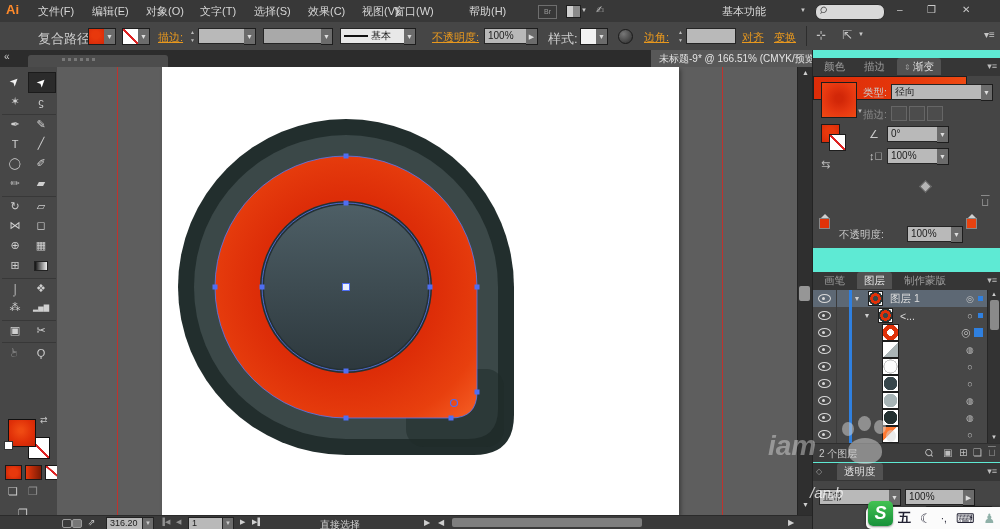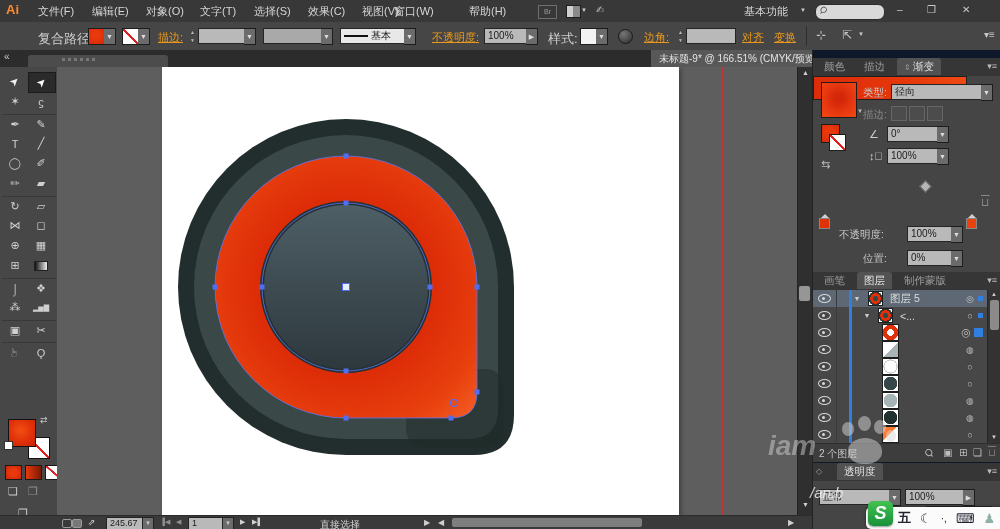--- a/index.html
+++ b/index.html
@@ -51,21 +51,21 @@
   .guide{position:absolute;top:0;width:1px;height:448px;background:#cf2b26;opacity:.85;}
   
   .vscroll{left:797px;top:67px;width:15px;height:448px;background:#2f2f2f;border-left:1px solid #242424;}
   .vthumb{left:799px;top:286px;width:11px;height:15px;background:#969696;border-radius:2px;}
   .sb-ar{font-size:7px;color:#cfcfcf;}
   .hthumb{left:452px;top:518px;width:190px;height:9px;background:#7e7e7e;border-radius:2px;}
   
   .statusbar{left:0;top:515px;width:1000px;height:14px;background:#3a3a3a;border-top:1px solid #2b2b2b;font-size:9px;color:#c9c9c9;}
   .sb-field{height:11px;background:#b9b9b9;border:1px solid #232323;color:#1c1c1c;font-size:9px;line-height:11px;padding:0 3px;}
   
-  .rightdock{left:812px;top:50px;width:188px;height:479px;background:#0f172a;border-left:1px solid #232323;}
+  .rightdock{left:812px;top:50px;width:188px;height:479px;background:#5eead4;border-left:1px solid #232323;}
   .ptab{top:0;height:17px;font-size:10.5px;line-height:17px;padding:0 7px;color:#9c9c9c;white-space:nowrap;}
   .ptab.active{background:#525252;color:#e0e0e0;border-radius:3px 3px 0 0;}
   .ptabs-row{position:absolute;left:0;width:188px;height:18px;background:#363636;}
   .pmenu{position:absolute;right:4px;top:3px;font-size:9px;color:#bdbdbd;}
   .pbody{position:absolute;left:0;width:188px;background:#454545;}
   .plabel{font-size:10.5px;color:#c9c9c9;white-space:nowrap;}
   .plabel.dim{color:#8a8a8a;}
   .grad-bar{left:8px;top:118px;width:152px;height:22px;border:1px solid #1f1f1f;
             background:linear-gradient(90deg,#dd2c08,#e5370b 60%,#ef4a13);}
   .gstop{width:9px;height:9px;background:#e03208;border:1px solid #888;position:absolute;}
@@ -121,21 +121,21 @@
     <span class="abs menu-item" style="left:200px">文字(T)</span>
     <span class="abs menu-item" style="left:254px">选择(S)</span>
     <span class="abs menu-item" style="left:308px">效果(C)</span>
     <span class="abs menu-item" style="left:362px">视图(V)</span>
     <span class="abs menu-item" style="left:394px">窗口(W)</span>
     <span class="abs menu-item" style="left:466px; left:469px; top:4px; left:469px;" style2="">帮助(H)</span>
     <span class="abs br-box" style="left:538px;top:5px">Br</span>
     <span class="abs arrange-ic" style="left:566px"></span>
     <span class="abs mini-btn" style="left:581px;top:7px;font-size:6px">▼</span>
     <span class="abs mini-btn" style="left:596px;top:4px;color:#b5b5b5">✍</span>
-    <span class="abs menu-item" style="left:744px">基本功能</span>
+    <span class="abs menu-item" style="left:722px">基本功能</span>
     <span class="abs mini-btn" style="left:800px;top:7px;font-size:6px">▼</span>
     <span class="abs searchbox"></span>
     <span class="abs search-glyph">Ϙ</span>
     <span class="abs mini-btn" style="left:897px;top:4px">–</span>
     <span class="abs mini-btn" style="left:927px;top:4px">❐</span>
     <span class="abs mini-btn" style="left:962px;top:4px">✕</span>
   </div>
 
   <div class="abs controlbar">
     <span class="abs cb-label" style="left:38px">复合路径</span>
@@ -351,21 +351,21 @@
   <div class="abs vscroll">
     <span class="abs sb-ar" style="left:4px;top:2px">▲</span>
     <span class="abs sb-ar" style="left:4px;top:434px">▼</span>
   </div>
   <div class="abs vthumb"></div>
 
   <div class="abs statusbar">
     <span class="abs" style="left:62px;top:3px;width:8px;height:7px;border:1px solid #9a9a9a;border-radius:2px"></span>
     <span class="abs" style="left:72px;top:3px;width:8px;height:7px;border:1px solid #9a9a9a;border-radius:2px;background:#777"></span>
     <span class="abs" style="left:88px;top:1px;font-size:9px;color:#c9c9c9">⇗</span>
-    <span class="abs sb-field" style="left:106px;top:1px;width:32px">245.67</span>
+    <span class="abs sb-field" style="left:106px;top:1px;width:32px">316.20</span>
     <span class="abs" style="left:142px;top:1px;width:10px;height:11px;background:#6b6b6b;border:1px solid #232323;font-size:6px;text-align:center;line-height:11px">▼</span>
     <span class="abs" style="left:160px;top:2px;font-size:7px;color:#8f8f8f">▐◀</span>
     <span class="abs" style="left:176px;top:2px;font-size:7px;color:#8f8f8f">◀</span>
     <span class="abs sb-field" style="left:188px;top:1px;width:30px">1</span>
     <span class="abs" style="left:222px;top:1px;width:10px;height:11px;background:#6b6b6b;border:1px solid #232323;font-size:6px;text-align:center;line-height:11px">▼</span>
     <span class="abs" style="left:240px;top:2px;font-size:7px;color:#cfcfcf">▶</span>
     <span class="abs" style="left:252px;top:2px;font-size:7px;color:#cfcfcf">▶▌</span>
     <span class="abs" style="left:280px;top:2px;width:120px;text-align:center;font-size:10px;color:#d6d6d6">直接选择</span>
     <span class="abs" style="left:424px;top:2px;font-size:8px;color:#cfcfcf">▶</span>
     <span class="abs" style="left:438px;top:2px;font-size:8px;color:#cfcfcf">◀</span>
@@ -402,40 +402,35 @@
       <span class="abs dd-arrow" style="left:124px;top:72px">▼</span>
       <span class="gmid" style="left:108px;top:106px"></span>
       <div class="grad-bar"></div>
       <span class="gstop" style="left:6px;top:142px"></span>
       <span class="gstop" style="left:153px;top:142px;background:#e8420f"></span>
       <span class="abs" style="left:168px;top:120px;font-size:11px;color:#8a8a8a;text-decoration:overline">⊔</span>
       <span class="abs plabel" style="left:26px;top:152px">不透明度:</span>
       <span class="abs field" style="left:94px;top:150px;width:38px">100%</span>
       <span class="abs dd-arrow" style="left:138px;top:150px">▼</span>
     </div>
-    <div class="pbody" style="top:198px;height:24px">
-      <span class="abs plabel" style="left:50px;top:4px">位置:</span>
-      <span class="abs field" style="left:94px;top:2px;width:38px">0%</span>
-      <span class="abs dd-arrow" style="left:138px;top:2px">▼</span>
-    </div>
 
     <div class="ptabs-row" style="top:198px;top:222px">
       <span class="abs ptab" style="left:4px">画笔</span>
       <span class="abs ptab active" style="left:44px">图层</span>
       <span class="abs ptab" style="left:84px">制作蒙版</span>
       <span class="pmenu">▾≡</span>
     </div>
     <div class="pbody" style="top:240px;height:153px;background:#474747">
       <div class="lrow sel" style="top:0">
         <div class="eye"></div>
           <div class="lcol-sep"></div>
         <div class="bluebar"></div>
         <span class="ltri">▼</span>
         <span class="lthumb th-logo" style="width:13px;height:13px"></span>
-        <span class="lname">图层 5</span>
+        <span class="lname">图层 1</span>
         <span class="ltarget">◎</span>
         <span class="selsq"></span>
       </div>
       <div class="lrow" style="top:17px">
         <div class="eye"></div>
           <div class="lcol-sep"></div>
         <div class="bluebar"></div>
         <span class="ltri" style="margin-left:10px">▼</span>
         <span class="lthumb th-logo" style="width:13px;height:13px"></span>
         <span class="lname">&lt;...</span>

